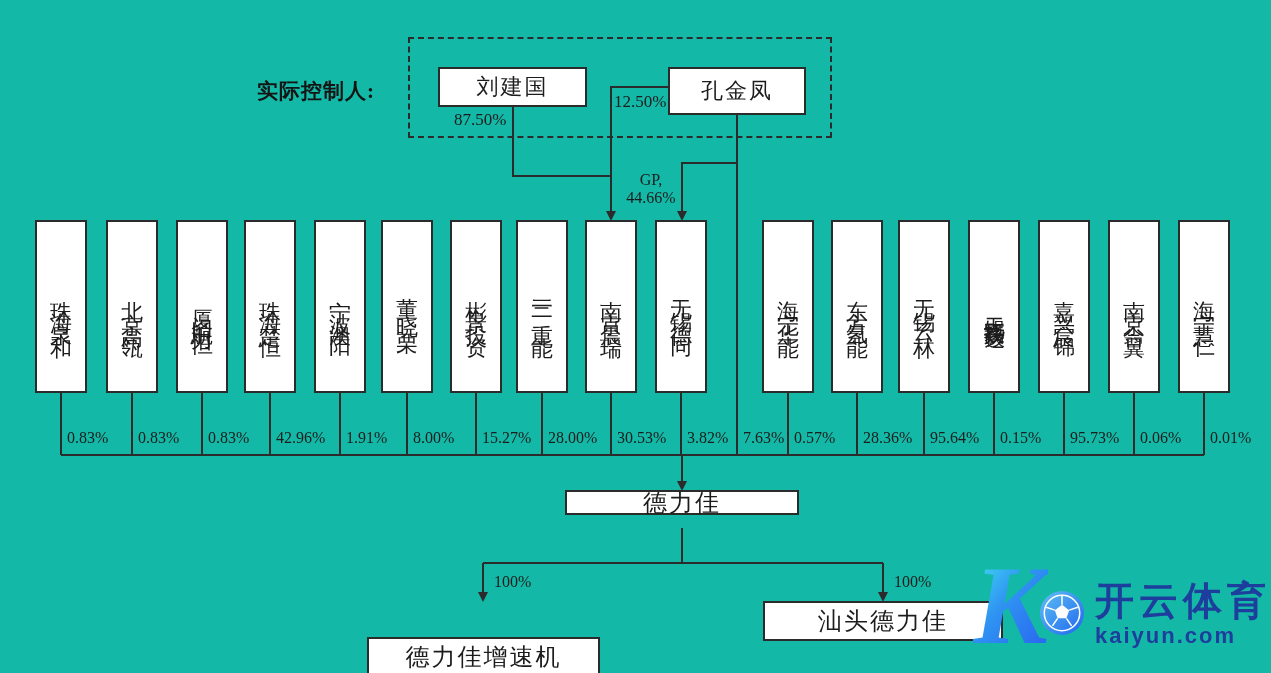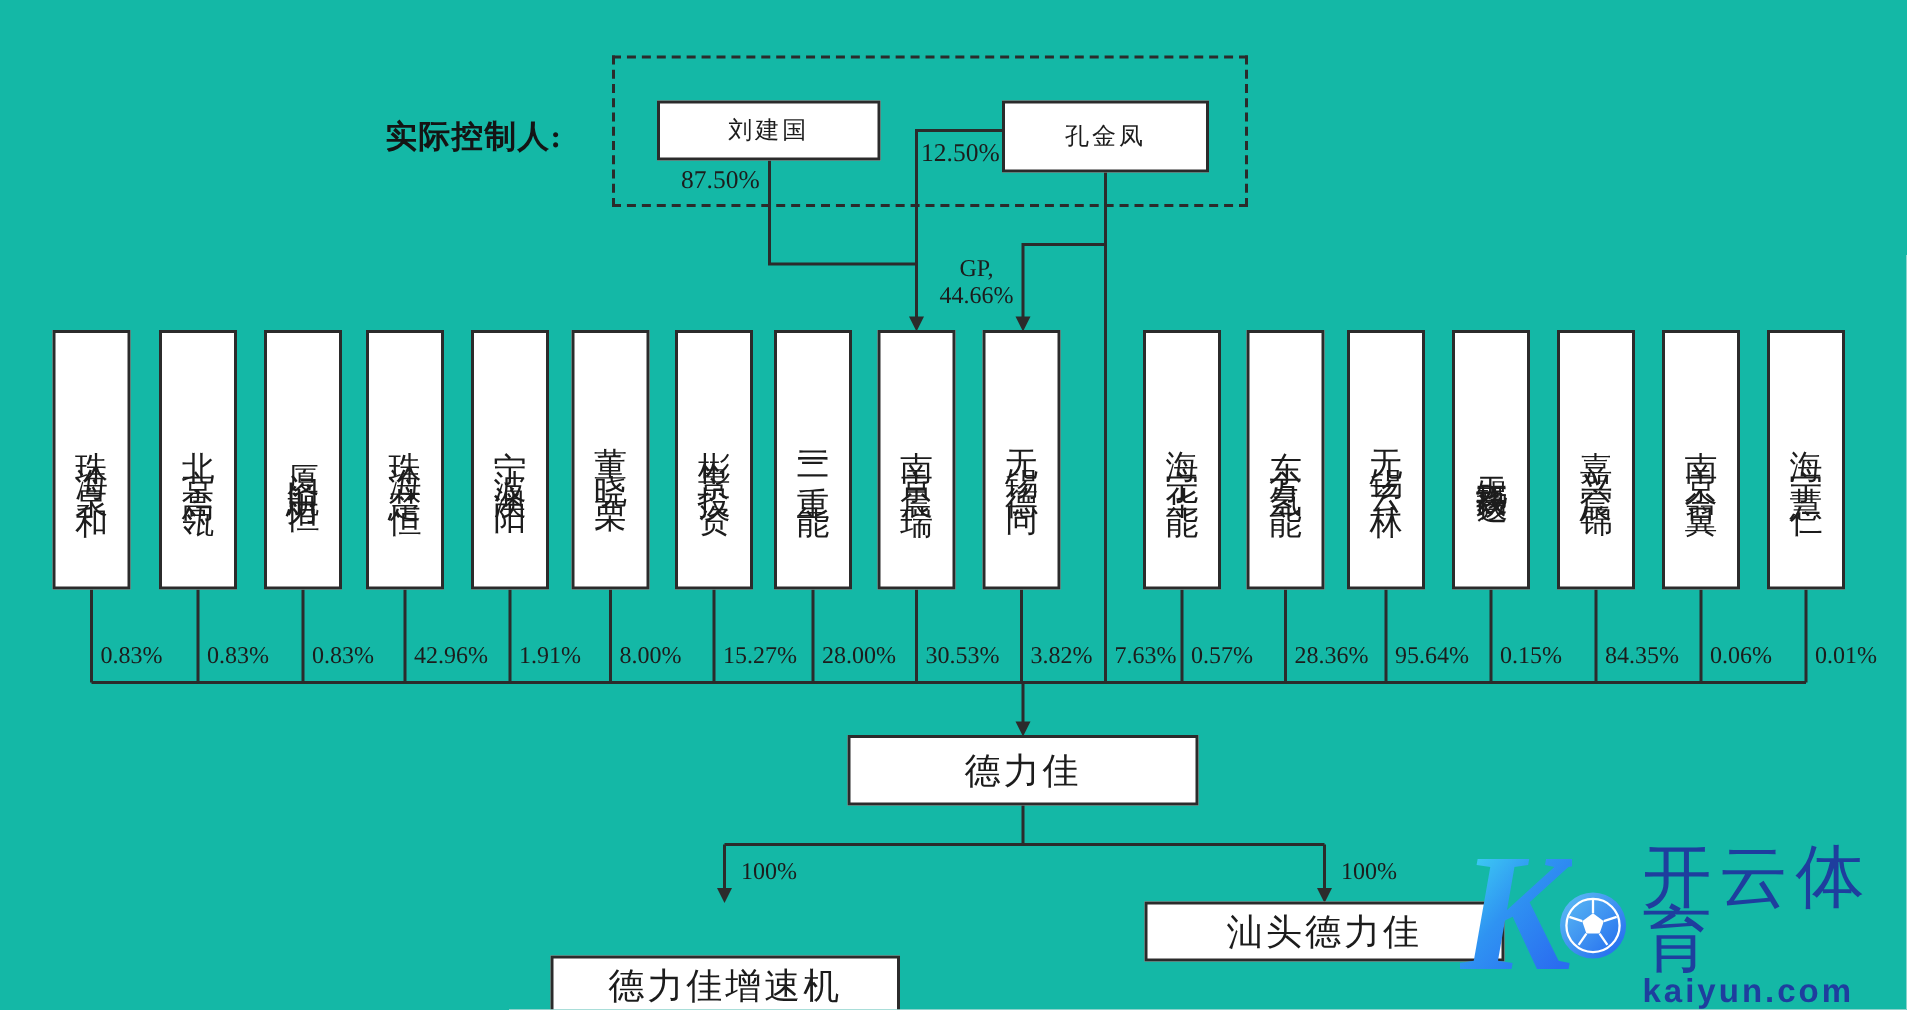--- a/index.html
+++ b/index.html
@@ -10,21 +10,21 @@
   .wires{position:absolute;left:0;top:0;z-index:1;}
   .node{
     position:absolute;background:#ffffff;border:2px solid #2b2b2b;
     display:flex;align-items:center;justify-content:center;
     box-sizing:border-box;z-index:2;color:#1c1c1c;
   }
   .dashed-frame{
     position:absolute;border:2px dashed #2b2b2b;background:transparent;
     box-sizing:border-box;z-index:0;
   }
-  .h-name{font-size:16px;letter-spacing:2px;white-space:nowrap;}
+  .h-name{font-size:22px;letter-spacing:2px;white-space:nowrap;}
   .sh-box{width:52px;top:220px;height:173px;}
   .v-name{
     writing-mode:vertical-rl;text-orientation:upright;
     font-size:22px;line-height:1;white-space:nowrap;
   }
   .sp3{letter-spacing:18px;}
   .sp4{letter-spacing:12px;}
   .sp5{letter-spacing:6px;}
   .sp6{letter-spacing:2px;font-size:21px;}
   .lbl{
@@ -44,22 +44,22 @@
   .wm-logo{position:relative;width:112px;height:102px;flex:0 0 auto;}
   .wm-k{
     position:absolute;left:0;top:-14px;font-family:"Liberation Serif",serif;
     font-style:italic;font-weight:bold;font-size:112px;line-height:112px;
     background:linear-gradient(130deg,#3fd4f4 10%,#2f93f2 45%,#2a6cf0 85%);
     -webkit-background-clip:text;background-clip:text;color:transparent;
   }
   .wm-ball{position:absolute;right:0px;top:27px;}
   .wm-text{display:flex;flex-direction:column;margin-left:10px;}
   .wm-cn{
-    font-family:"Liberation Sans","DejaVu Sans",sans-serif;font-weight:normal;
-    font-size:46px;line-height:42px;letter-spacing:5px;
+    font-family:"Liberation Sans","DejaVu Sans",sans-serif;font-weight:bold;
+    font-size:39px;line-height:42px;letter-spacing:5px;
   }
   .wm-url{
     font-family:"Liberation Sans","DejaVu Sans",sans-serif;font-weight:bold;
     font-size:22px;line-height:24px;letter-spacing:2px;margin-top:2px;
   }
 </style>
 </head>
 <body>
 
 <div class="stage">
@@ -182,34 +182,34 @@
         <span class="v-name sp4">无锡云林</span>
       </div>
       <div class="lbl" style="left: 930px; top: 429px;">95.64%</div>
       <div class="node sh-box" style="left: 968px;">
         <span class="v-name sp6">无锡高投毅达</span>
       </div>
       <div class="lbl" style="left: 1000px; top: 429px;">0.15%</div>
       <div class="node sh-box" style="left: 1038px;">
         <span class="v-name sp4">嘉兴宸锦</span>
       </div>
-      <div class="lbl" style="left: 1070px; top: 429px;">84.35%</div>
+      <div class="lbl" style="left: 1070px; top: 429px;">95.73%</div>
       <div class="node sh-box" style="left: 1108px;">
         <span class="v-name sp4">南京合翼</span>
       </div>
       <div class="lbl" style="left: 1140px; top: 429px; text-align: right;">0.06%</div>
       <div class="node sh-box" style="left: 1178px;">
         <span class="v-name sp4">海宁慧仁</span>
       </div>
       <div class="lbl" style="left: 1210px; top: 429px;">0.01%</div>
     </div>
 
   <div class="lbl" style="left:743px;top:429px;">7.63%</div>
 
-  <div class="node" style="left:565px;top:490px;width:234px;height:47px;">
+  <div class="node" style="left:565px;top:490px;width:234px;height:25px;">
     <span class="h-name" style="font-size:24px;">德力佳</span>
   </div>
 
   <div class="lbl" style="left:494px;top:573px;">100%</div>
   <div class="lbl" style="left:894px;top:573px;">100%</div>
 
   <div class="node" style="left:367px;top:601px;width:233px;height:40px;margin-top:36px;">
     <span class="h-name" style="font-size:24px;">德力佳增速机</span>
   </div>
   <div class="node" style="left:763px;top:601px;width:240px;height:40px;">

